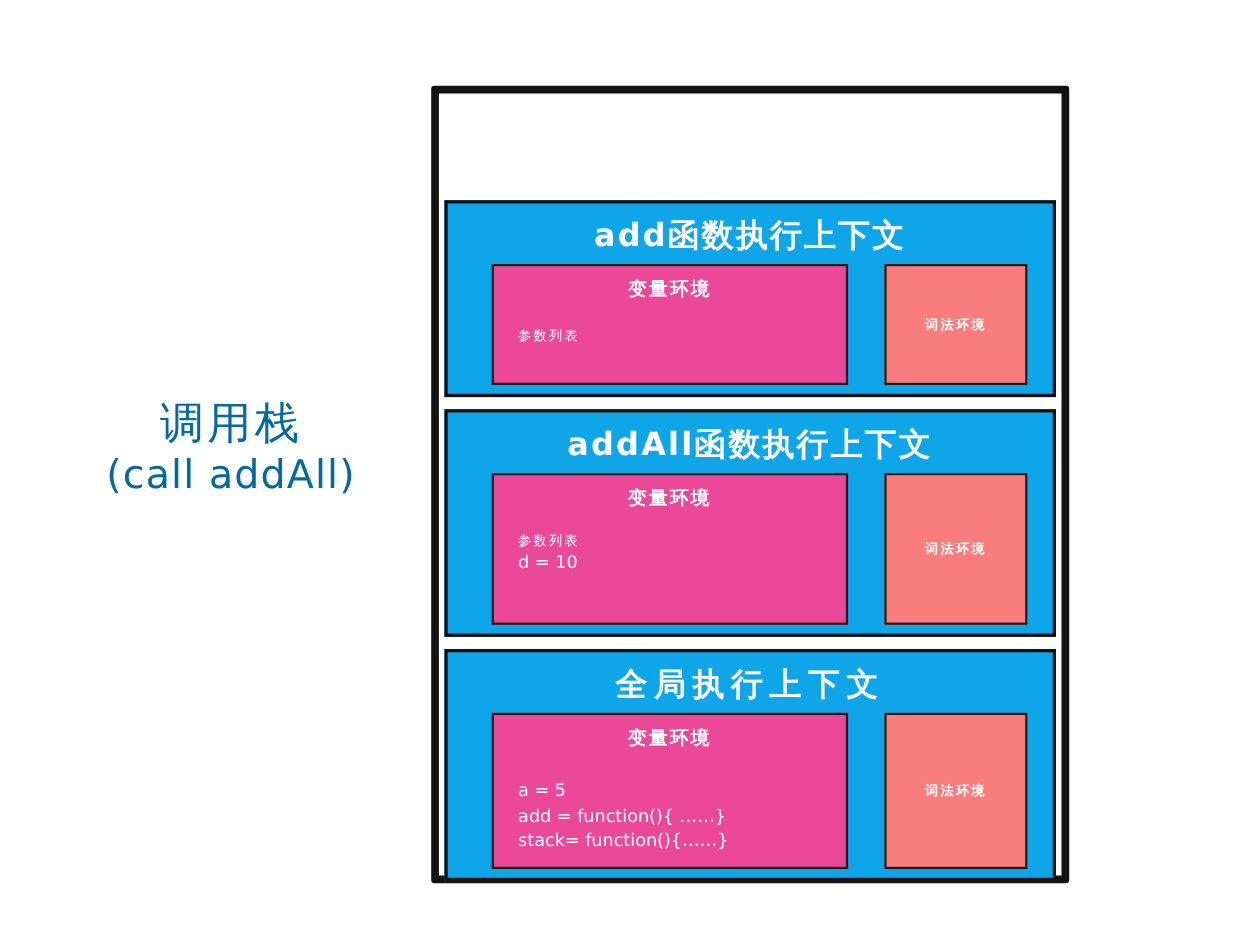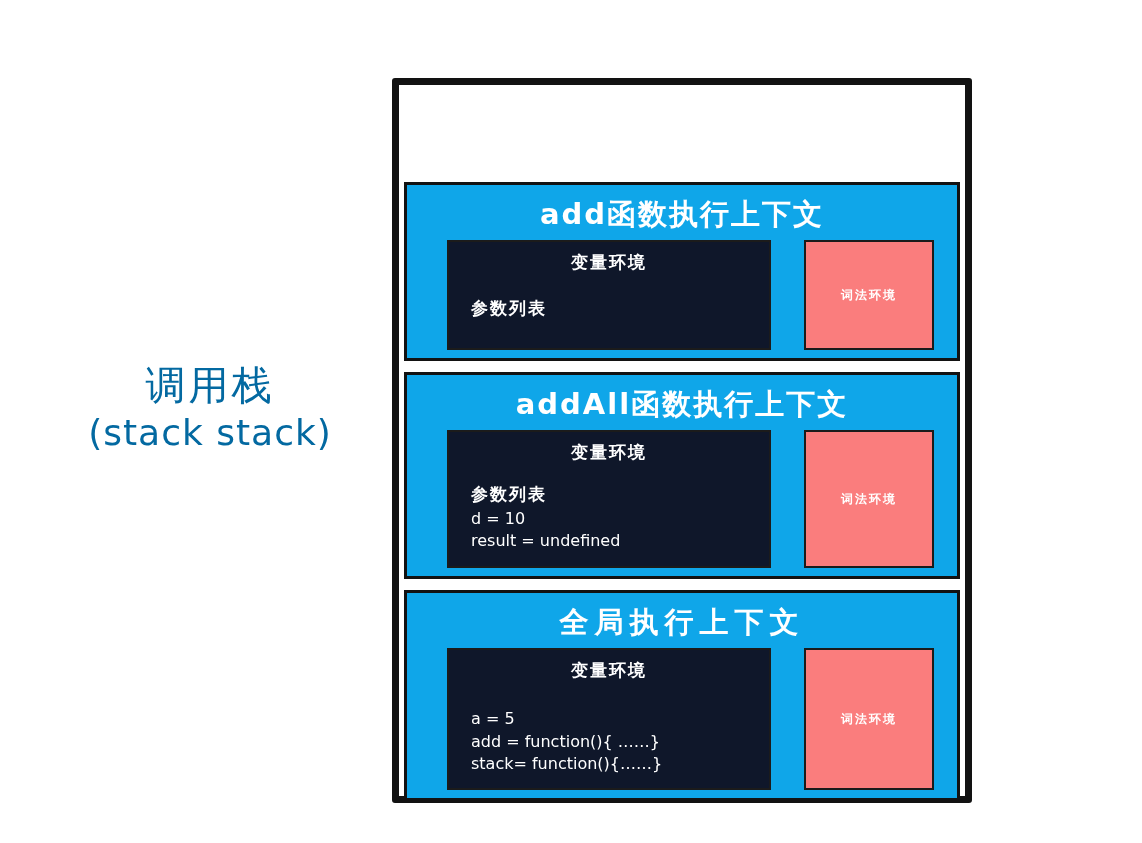--- a/index.html
+++ b/index.html
@@ -91,21 +91,21 @@
     white-space: nowrap;
   }
 
   .ec-body {
     display: flex;
     align-items: stretch;
     gap: 0;
   }
 
   .var-env {
-    background: #0f172a;
+    background: #ec4899;
     border: 2px solid #1b1b1b;
     box-sizing: border-box;
     position: relative;
     flex: 0 0 324px;
     margin-left: 32px;
   }
   .lex-env {
     background: #FA7D7D;
     border: 2px solid #1b1b1b;
     box-sizing: border-box;
@@ -141,22 +141,22 @@
     padding: 0 0 10px 22px;
     color: #ffffff;
   }
   .var-lines .vl {
     font-size: 16px;
     line-height: 1.38;
     font-family: "DejaVu Sans", sans-serif;
     white-space: nowrap;
   }
   .var-lines .vl.cn {
-    font-size: 17px;
-    font-weight: 700;
+    font-size: 12px;
+    font-weight: 400;
     letter-spacing: 2px;
     line-height: 1.5;
   }
 
   
   #ec-add .var-env      { height: 110px; }
   #ec-add .lex-env      { height: 110px; }
   #ec-add .var-lines    { padding-top: 22px; }
 
   #ec-addall .var-env   { height: 138px; }
@@ -167,21 +167,21 @@
   #ec-global .lex-env   { height: 142px; }
   #ec-global .var-lines { padding-top: 26px; }
 
   #ec-global .ec-title  { letter-spacing: 6px; }
 </style>
 </head>
 <body>
 
 <div id="call-stack-label">
   <div class="cn">调用栈</div>
-  <div class="en">(stack stack)</div>
+  <div class="en">(call addAll)</div>
 </div>
 
 <div id="stack-frame">
 
   <div id="stack-top-gap"></div>
 
   <div id="frames-area">
 
     <div class="ec-frame" id="ec-add">
       <div class="ec-title">add函数执行上下文</div>
@@ -199,21 +199,20 @@
     </div>
 
     <div class="ec-frame" id="ec-addall">
       <div class="ec-title">addAll函数执行上下文</div>
       <div class="ec-body">
         <div class="var-env">
           <div class="var-env-title">变量环境</div>
           <div class="var-lines">
             <div class="vl cn">参数列表</div>
             <div class="vl">d = 10</div>
-            <div class="vl">result = undefined</div>
           </div>
         </div>
         <div class="lex-env">
           <div class="lex-env-title">词法环境</div>
         </div>
       </div>
     </div>
 
     <div class="ec-frame" id="ec-global">
       <div class="ec-title">全局执行上下文</div>

